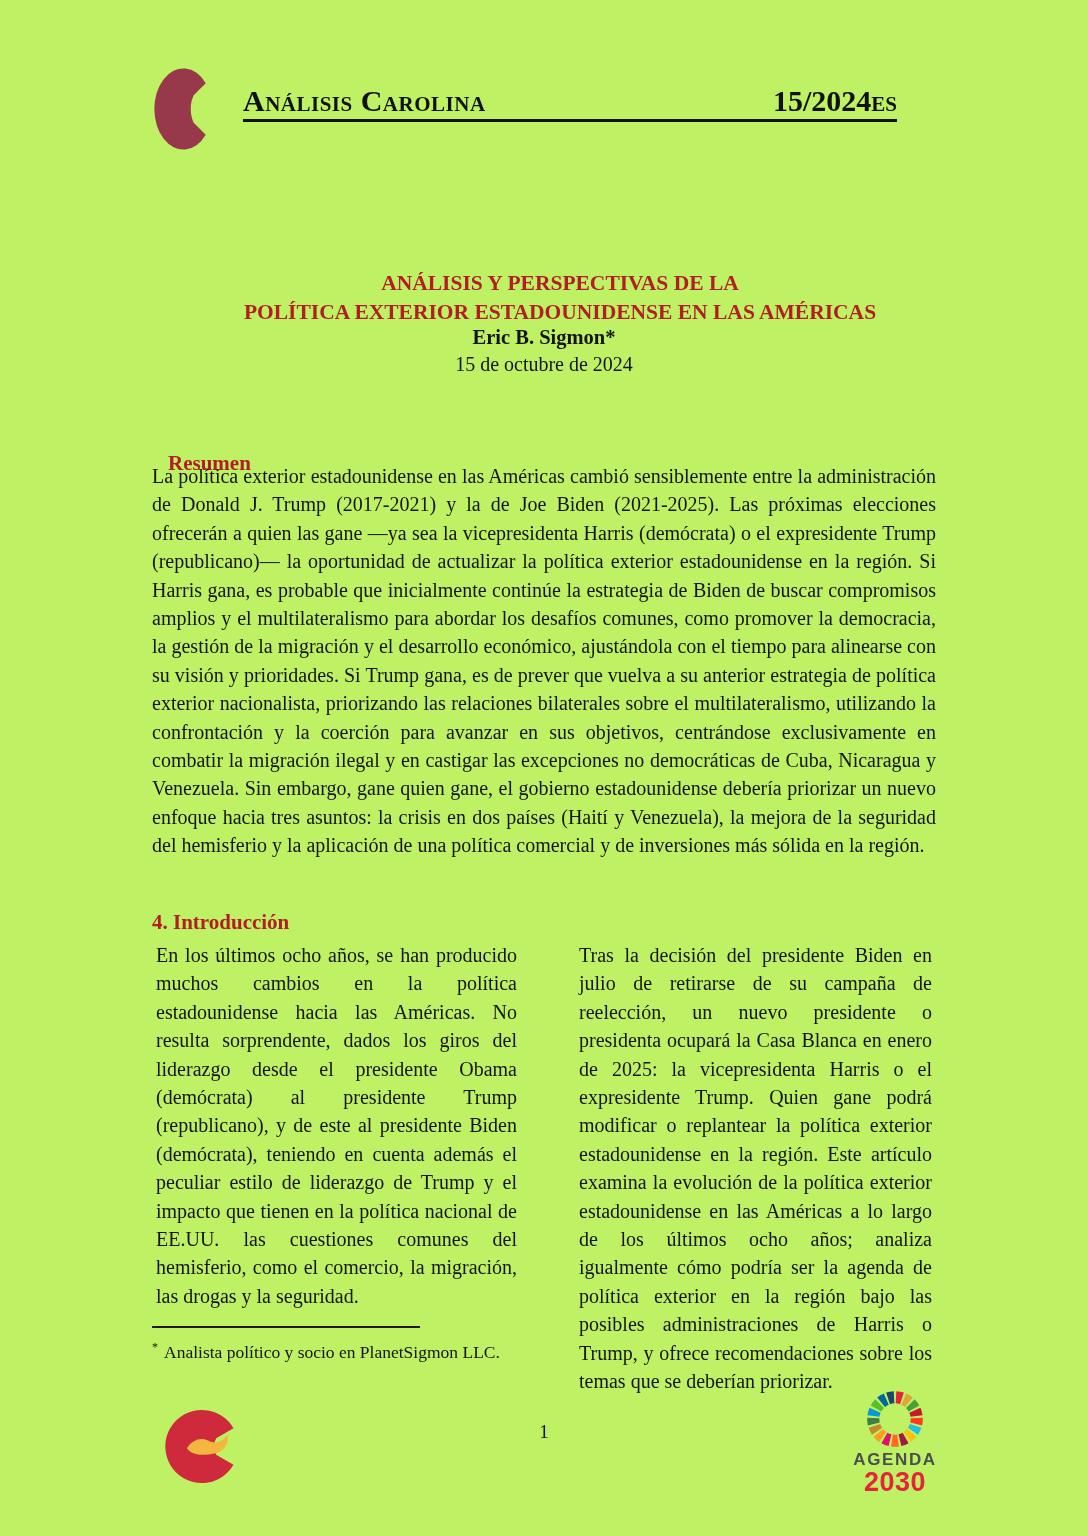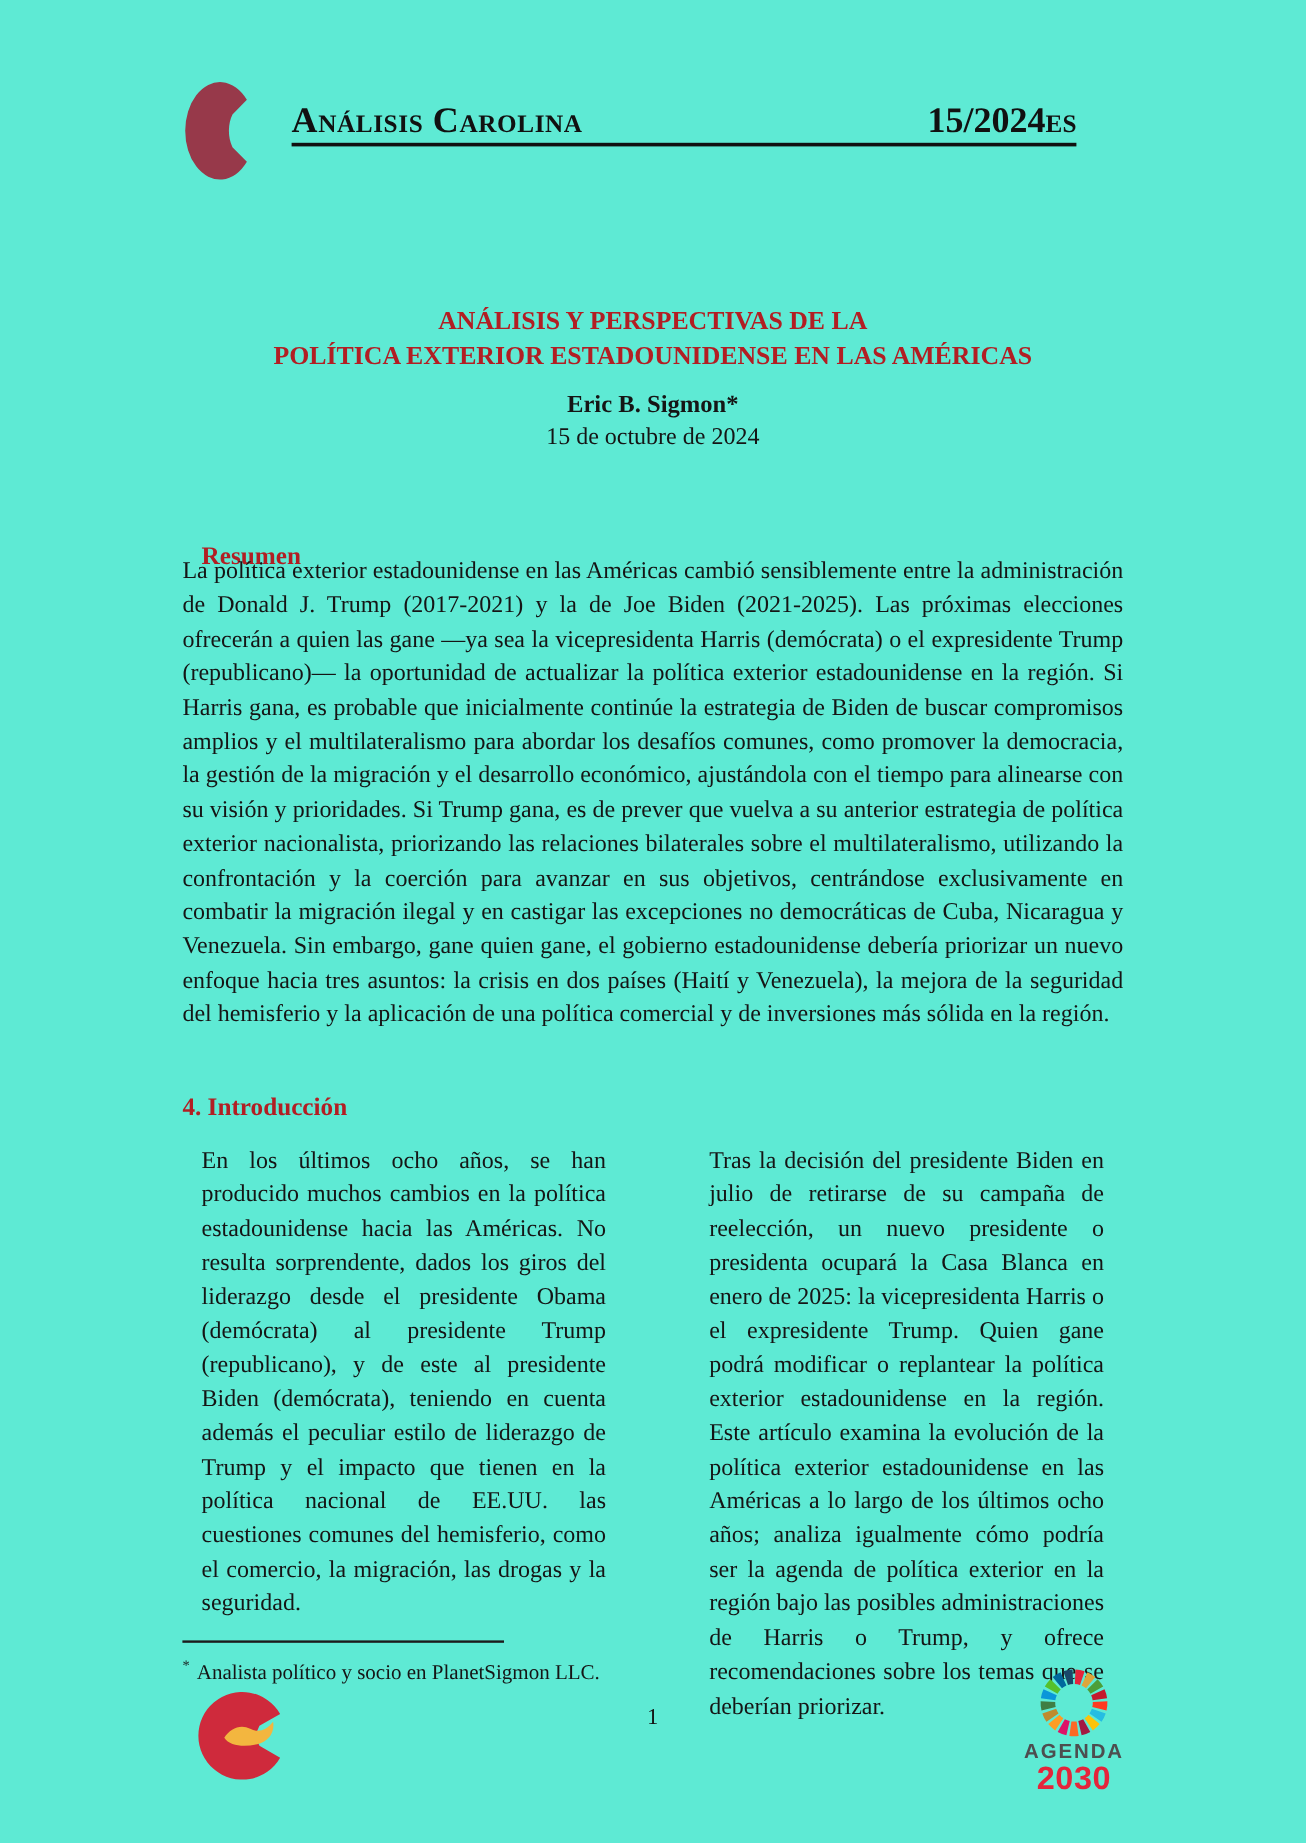--- a/index.html
+++ b/index.html
@@ -1,20 +1,20 @@
 <!DOCTYPE html>
 <html lang="es"><head>
 <meta charset="utf-8">
 <style>
   html,body{margin:0;padding:0;background:#e8e8e8;}
   .page{
     position:relative;
     width:1088px;height:1536px;
     margin:0 auto;
-    background:#5eead4;
+    background:#bef264;
     font-family:"Liberation Serif", serif;
     color:#151515;
     overflow:hidden;
   }
   
   .carolina-logo{position:absolute;left:154px;top:68px;width:58px;height:82px;}
   .brand{
     position:absolute;left:243px;top:84px;
     font-size:30px;font-weight:700;font-variant:small-caps;
     letter-spacing:0.5px;color:#111;white-space:nowrap;
@@ -22,21 +22,21 @@
   .issue{
     position:absolute;right:191px;top:84px;
     font-size:30px;font-weight:700;color:#111;white-space:nowrap;
   }
   .issue .suffix{font-size:21px;}
   .header-rule{
     position:absolute;left:243px;top:119px;width:654px;height:3px;background:#111;
   }
   
   .doc-title{
-    position:absolute;left:152px;top:253px;width:784px;margin:0;
+    position:absolute;left:152px;top:253px;width:784px;margin:16px;
     text-align:center;font-size:21.5px;font-weight:700;line-height:29px;
     color:#b21e23;
   }
   .author{
     position:absolute;left:152px;top:326px;width:784px;
     text-align:center;font-size:20.5px;font-weight:700;
   }
   .pub-date{
     position:absolute;left:152px;top:353px;width:784px;
     text-align:center;font-size:20px;
@@ -56,21 +56,21 @@
     position:absolute;left:152px;top:910px;margin:0;
     font-size:21px;font-weight:700;color:#b21e23;
   }
   .columns{
     position:absolute;left:152px;top:937px;width:784px;
     display:flex;justify-content:space-between;align-items:flex-start;
   }
   .col-left{width:369px;}
   .col-right{width:361px;}
   .col-text{
-    margin:16px;font-size:20px;line-height:28.4px;text-align:justify;
+    margin:4px;font-size:20px;line-height:28.4px;text-align:justify;
     hyphens:auto;-webkit-hyphens:auto;
   }
   .footnote-rule{width:268px;height:2px;background:#1c1c1c;margin:16px 0 11px 0;}
   .footnote{
     margin:0;font-size:17.5px;line-height:26px;text-align:justify;
     hyphens:auto;-webkit-hyphens:auto;
   }
   .footnote sup{font-size:12px;line-height:0;margin-right:6px;}
   
   .coop-logo-icon{position:absolute;left:162px;top:1405px;width:83px;height:83px;}

